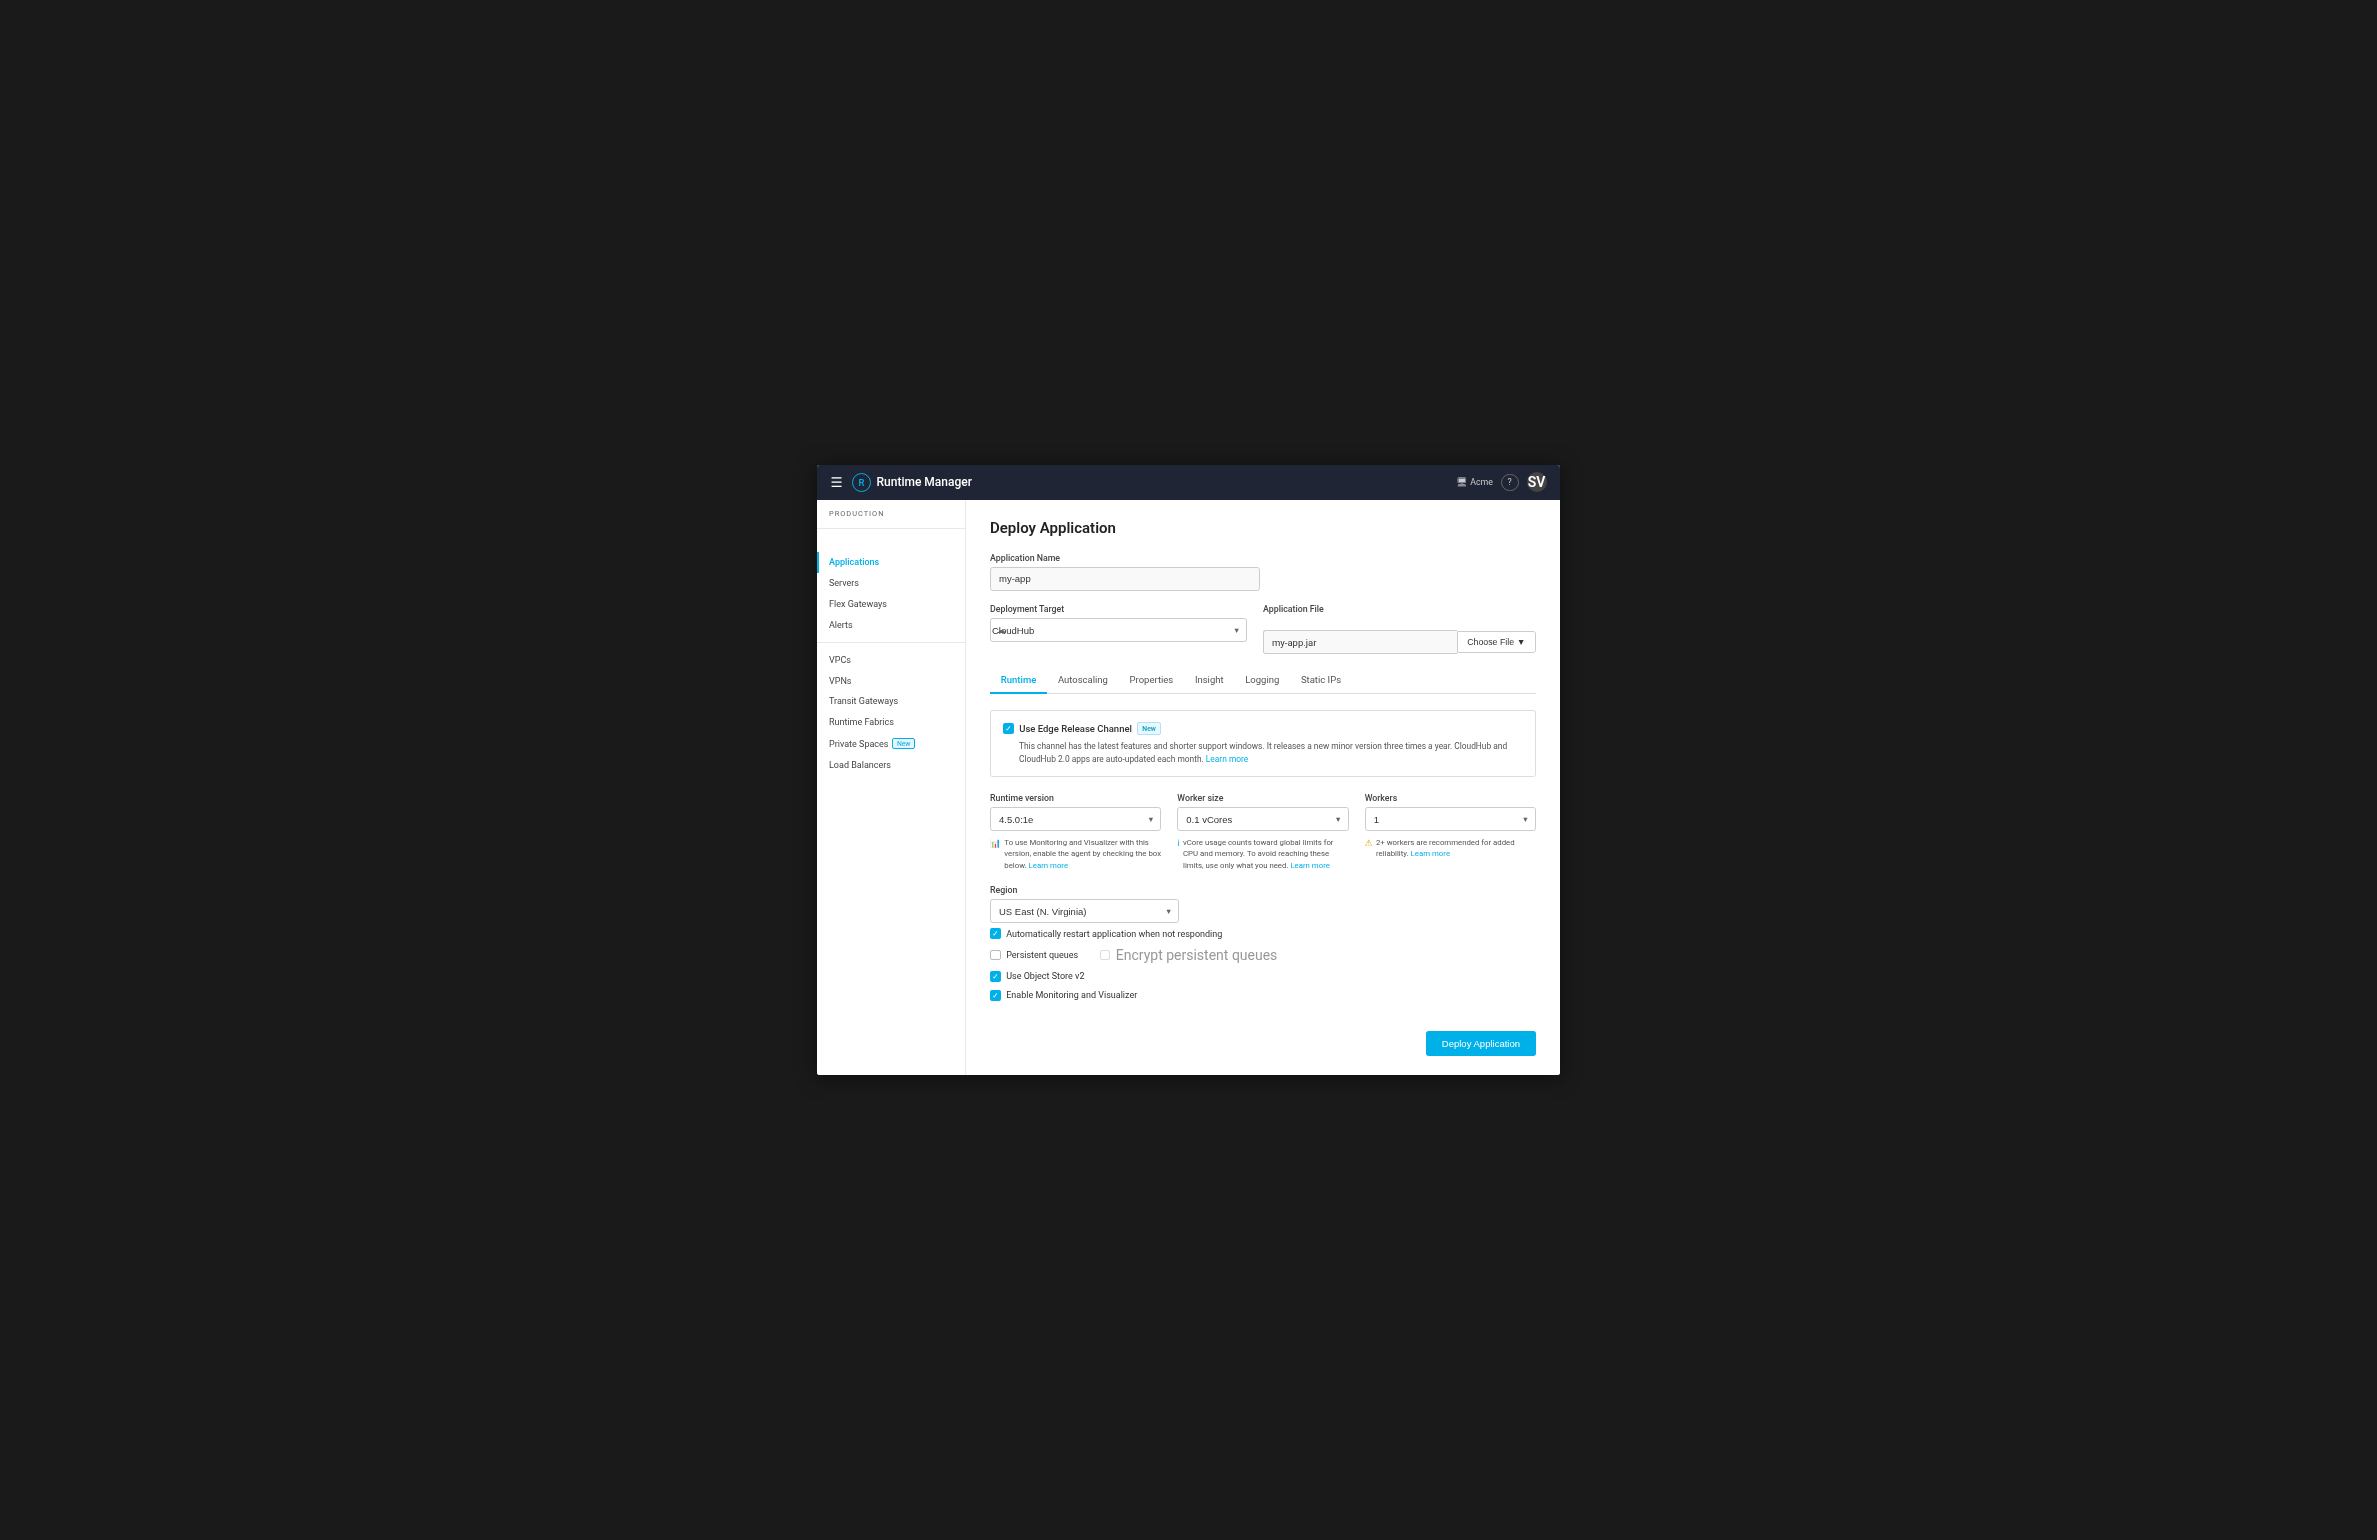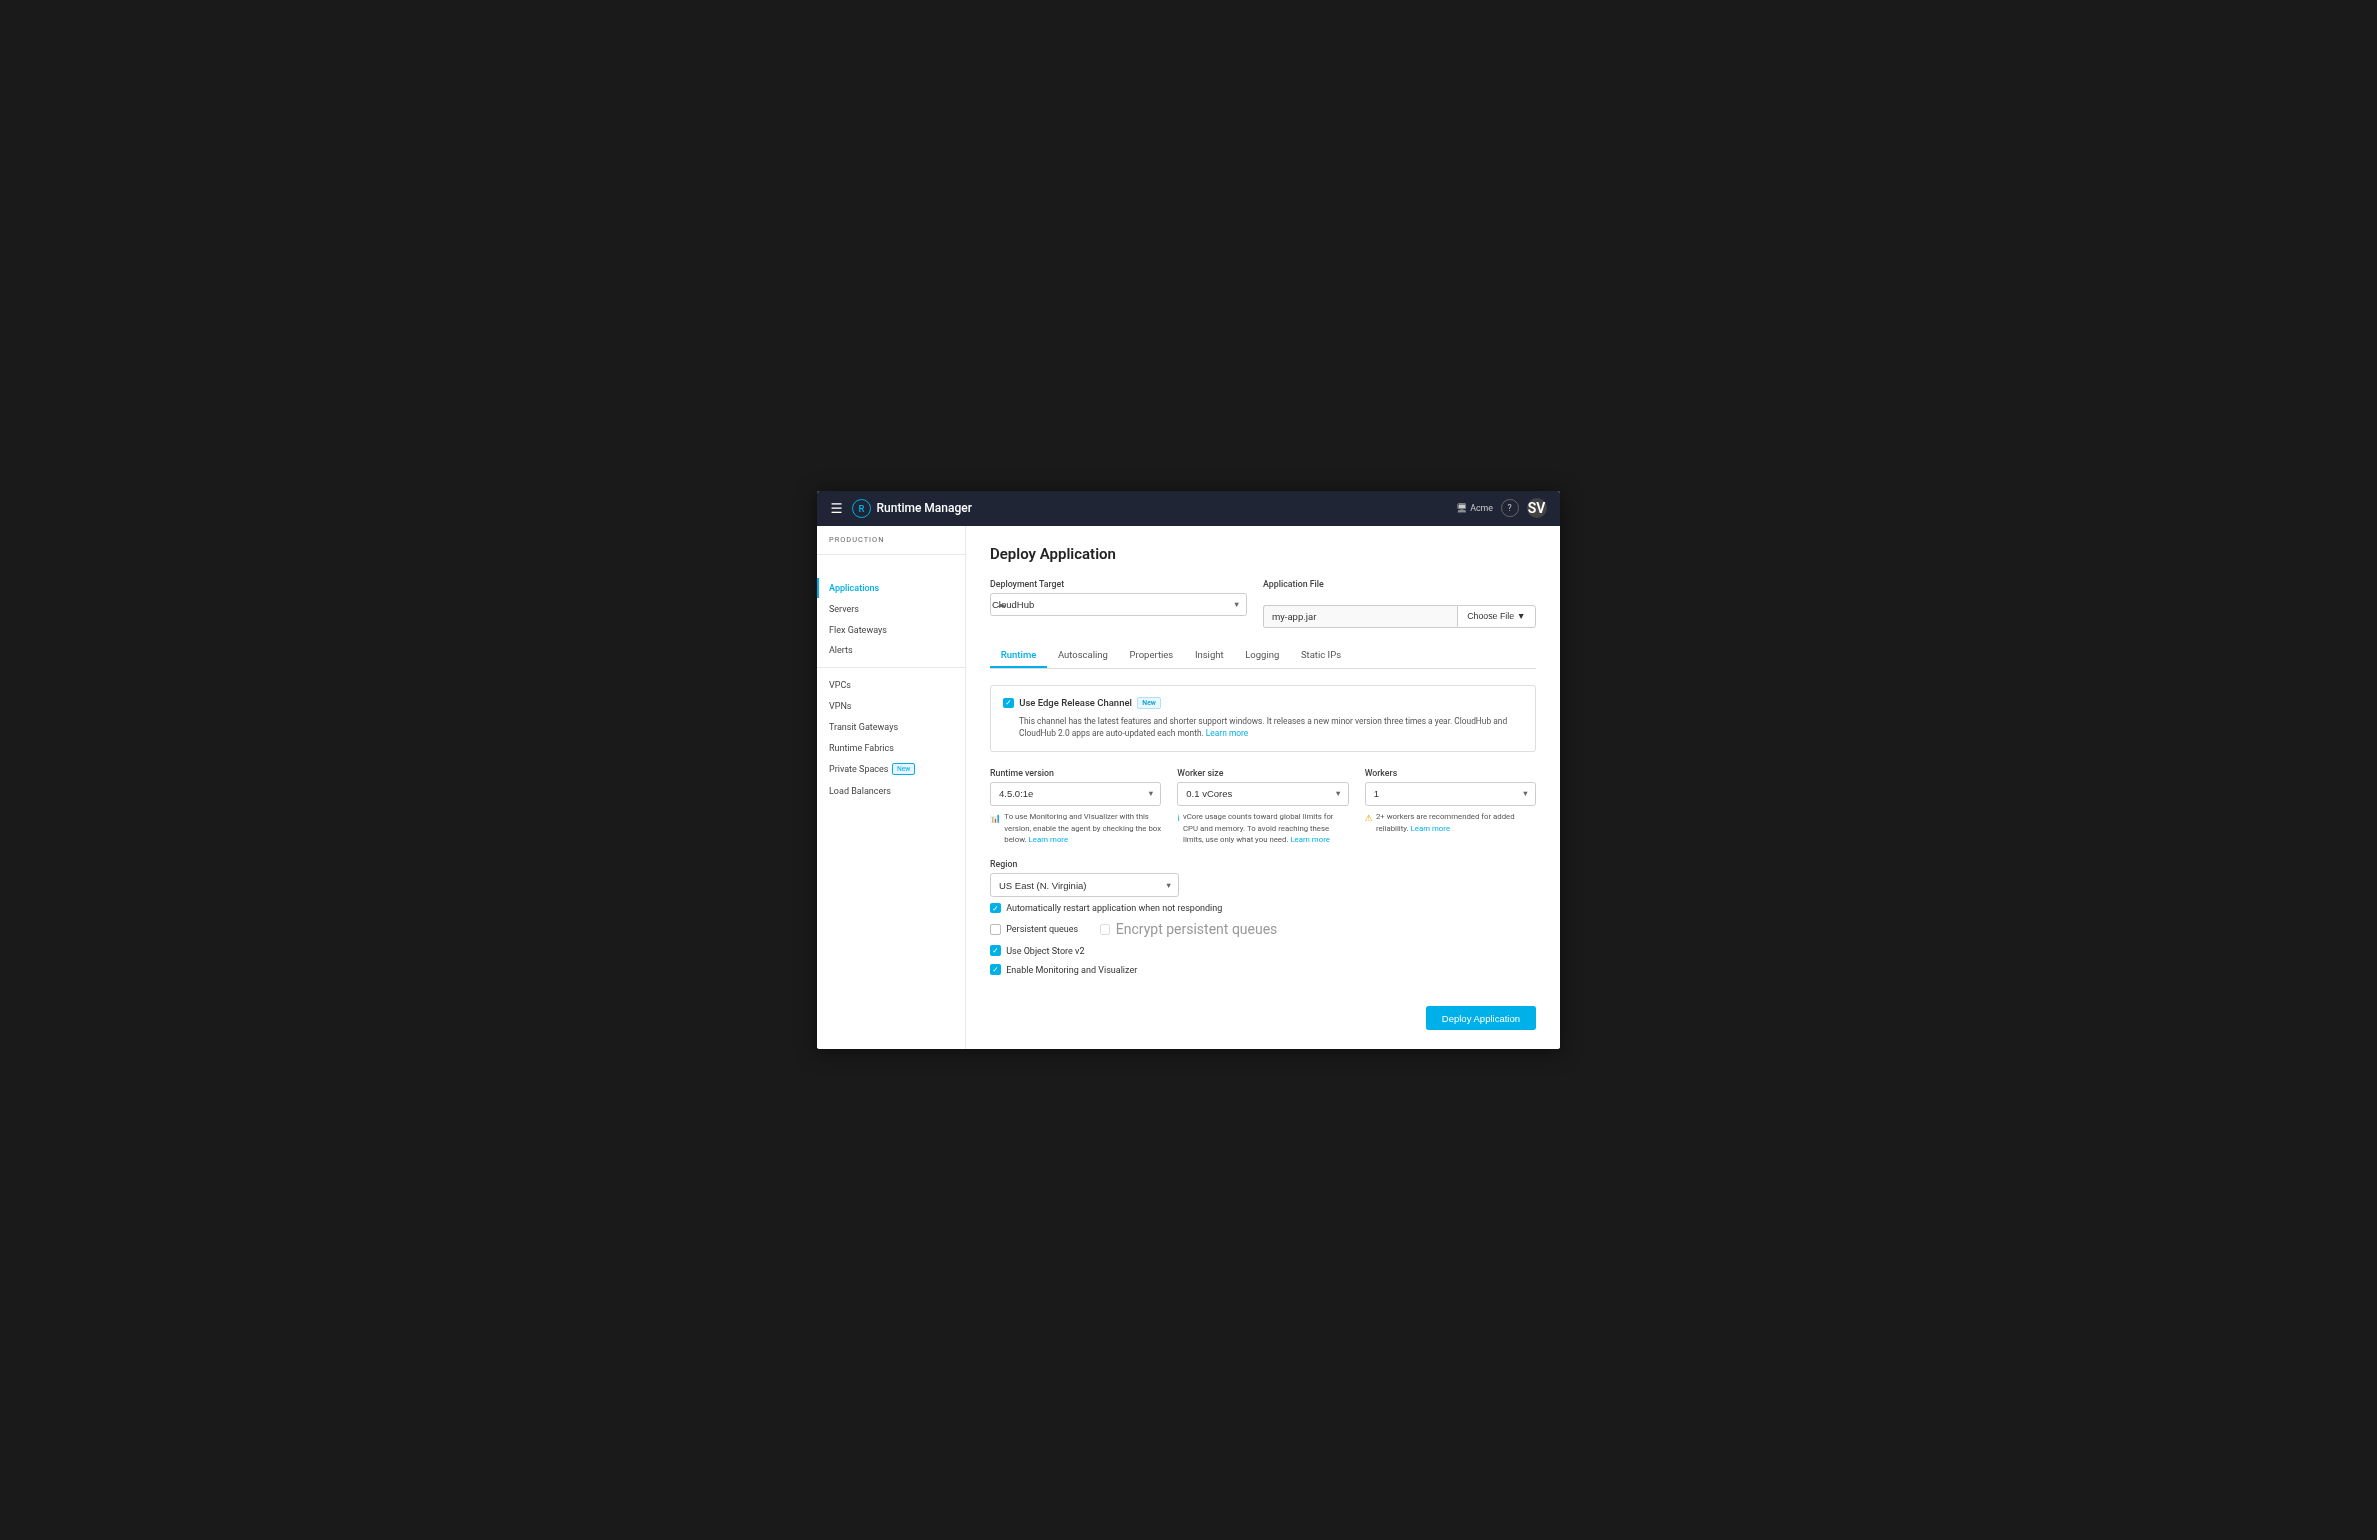--- a/index.html
+++ b/index.html
@@ -500,20 +500,26 @@
         <a class="sidebar-item">
           <span>Load Balancers</span>
         </a>
       </nav>
     </aside>
 
     <main class="content">
 
       <h1 class="page-title">Deploy Application</h1>
 
+      <div class="form-row">
+        <div class="form-group" style="width: 270px;">
+          <label class="form-label">Application Name</label>
+          <input class="form-input" type="text" value="my-app" style="">
+        </div>
+      </div>
 
       <div class="form-row">
 
         <div class="form-group" style="width: 257px;">
           <label class="form-label">Deployment Target</label>
           <div class="form-select-wrapper">
             <span class="select-cloud-icon">☁</span>
             <select class="form-select with-icon">
               <option>CloudHub</option>
             </select>

